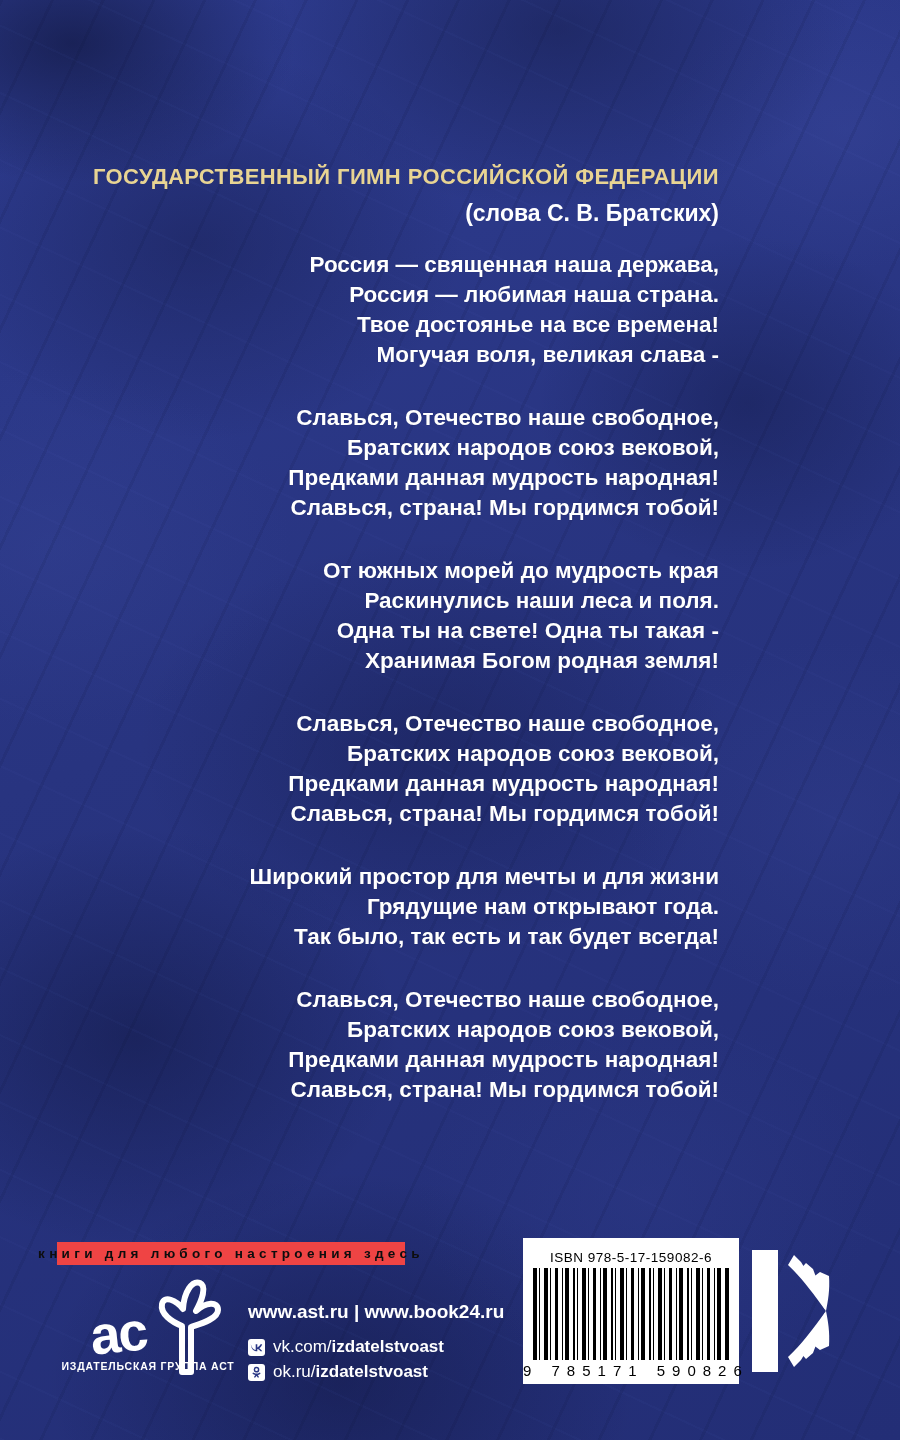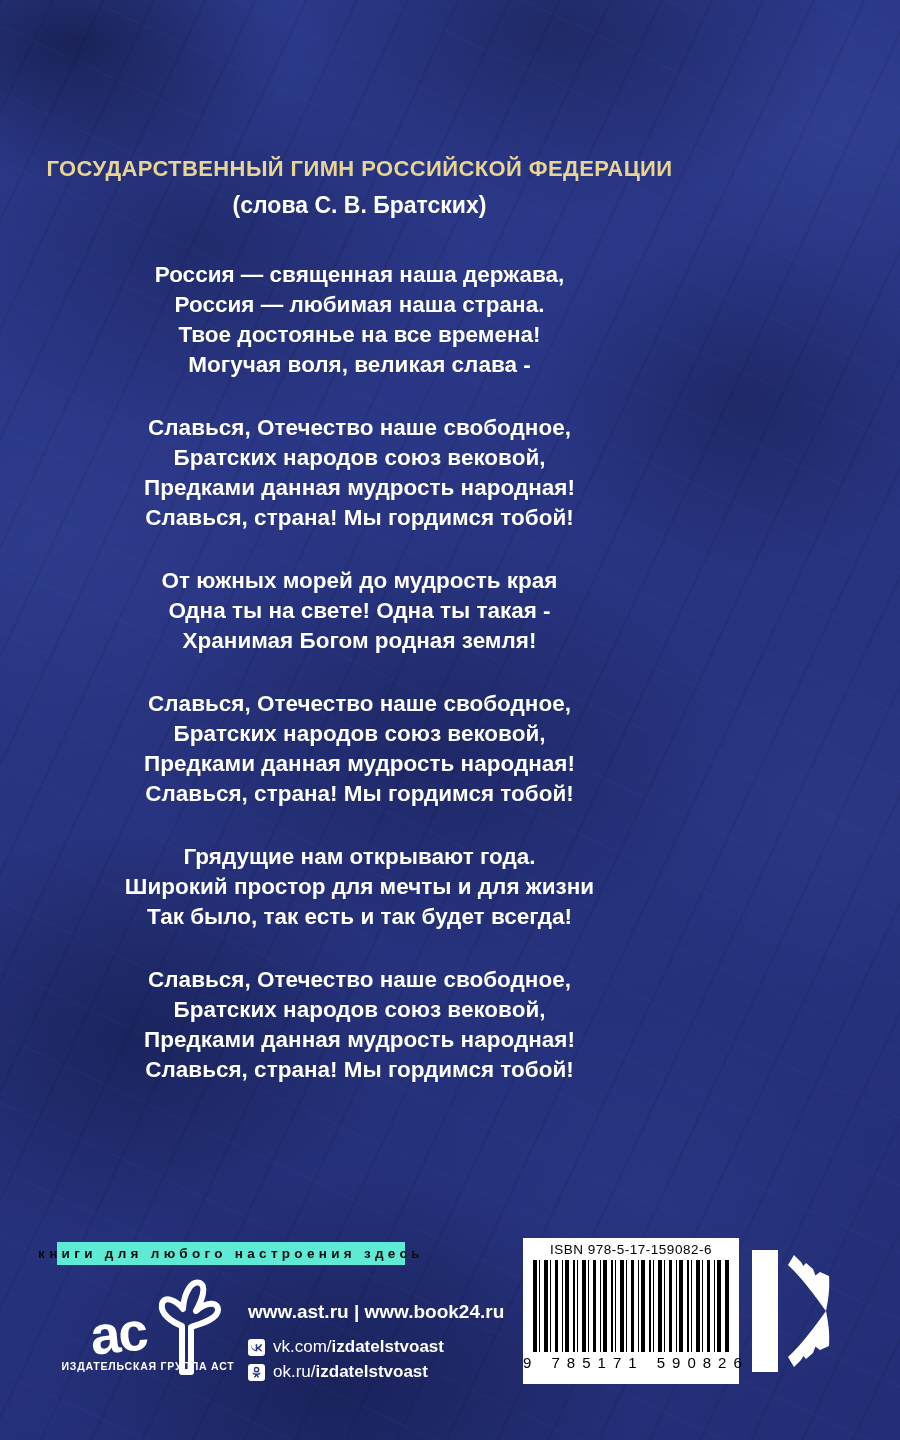--- a/index.html
+++ b/index.html
@@ -24,43 +24,43 @@
       radial-gradient(330px 260px at 72% 83%, rgba(52,66,148,.26), transparent 70%),
       radial-gradient(420px 300px at 38% 96%, rgba(11,15,48,.40), transparent 70%),
       linear-gradient(160deg,#2e3c90 0%,#283480 45%,#232e76 100%);
   }
   .bg-streaks{
     position:absolute;inset:0;opacity:.25;
     background-image:
       repeating-linear-gradient(115deg, rgba(10,14,44,.35) 0 3px, transparent 3px 46px),
       repeating-linear-gradient(25deg, rgba(90,110,200,.18) 0 2px, transparent 2px 61px);
   }
-  .content{position:absolute;left:0;top:156px;width:719px;text-align:center;}
+  .content{position:absolute;left:0;top:164px;width:719px;text-align:right;}
   .title{
     font-size:22px;font-weight:bold;letter-spacing:.4px;
     color:#e8d493;margin:0;
   }
   .subtitle{
     font-size:23px;font-weight:bold;color:#fff;margin:10px 0 0 0;
   }
-  .stanzas{margin-top:41px;}
+  .stanzas{margin-top:23px;}
   .stanza{margin:0 0 33px 0;}
   .stanza p{
     margin:0;font-size:22.5px;line-height:30px;font-weight:bold;color:#fff;
     text-shadow:0 0 1px rgba(0,0,0,.25);
   }
   
   .strip{
     position:absolute;left:57px;top:1242px;width:348px;height:23px;
-    background:#5eead4;display:flex;align-items:center;justify-content:center;
+    background:#ef4444;display:flex;align-items:center;justify-content:center;
   }
   .strip span{font-size:13.5px;font-weight:bold;letter-spacing:4.3px;color:#0d0d0d;white-space:nowrap;}
   .isbn-box{
     position:absolute;left:523px;top:1238px;width:216px;height:146px;
-    background:#fff;text-align:center;box-sizing:border-box;padding-top:4px;
+    background:#fff;text-align:center;box-sizing:border-box;padding-top:12px;
   }
   .isbn-label{font-size:13.5px;color:#000;letter-spacing:.5px;}
   .barcode{
     width:192px;height:92px;margin:3px auto 0;
     background:repeating-linear-gradient(90deg,
       #000 0 2px, #fff 2px 4px,
       #000 4px 5px, #fff 5px 9px,
       #000 9px 13px, #fff 13px 15px,
       #000 15px 16px, #fff 16px 20px,
       #000 20px 23px, #fff 23px 27px,
@@ -112,32 +112,33 @@
       <p>Могучая воля, великая слава -</p>
     </div>
     <div class="stanza">
       <p>Славься, Отечество наше свободное,</p>
       <p>Братских народов союз вековой,</p>
       <p>Предками данная мудрость народная!</p>
       <p>Славься, страна! Мы гордимся тобой!</p>
     </div>
     <div class="stanza">
       <p>От южных морей до мудрость края</p>
+      <p>Раскинулись наши леса и поля.</p>
       <p>Одна ты на свете! Одна ты такая -</p>
       <p>Хранимая Богом родная земля!</p>
     </div>
     <div class="stanza">
       <p>Славься, Отечество наше свободное,</p>
       <p>Братских народов союз вековой,</p>
       <p>Предками данная мудрость народная!</p>
       <p>Славься, страна! Мы гордимся тобой!</p>
     </div>
     <div class="stanza">
+      <p>Широкий простор для мечты и для жизни</p>
       <p>Грядущие нам открывают года.</p>
-      <p>Широкий простор для мечты и для жизни</p>
       <p>Так было, так есть и так будет всегда!</p>
     </div>
     <div class="stanza">
       <p>Славься, Отечество наше свободное,</p>
       <p>Братских народов союз вековой,</p>
       <p>Предками данная мудрость народная!</p>
       <p>Славься, страна! Мы гордимся тобой!</p>
     </div>
   </div>
 </div>

